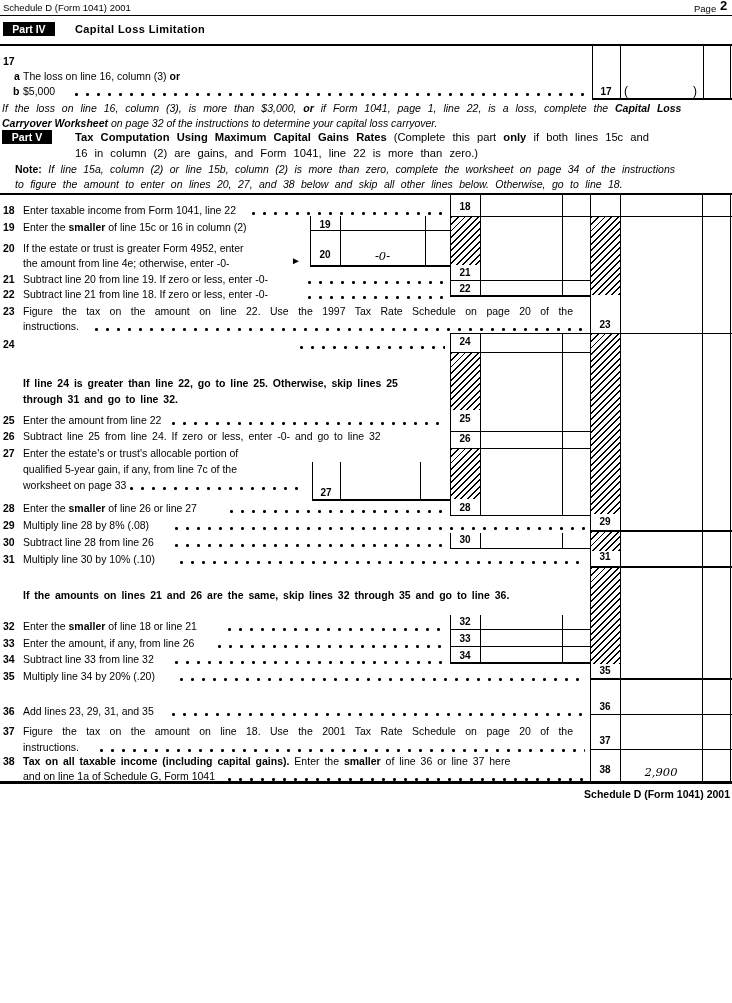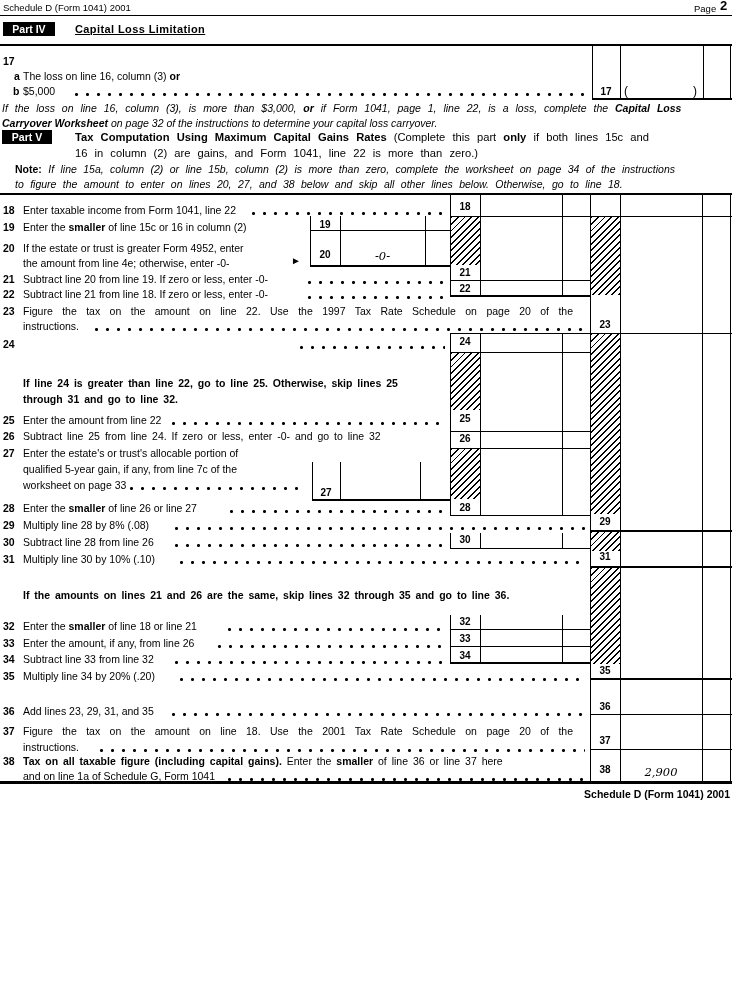--- a/index.html
+++ b/index.html
@@ -1,21 +1,21 @@
 <!DOCTYPE html>
 <html><head>
 <meta charset="utf-8">
 <style>
   html,body{margin:0;padding:0;background:#e8e8e8;}
   #form{position:relative;width:732px;height:1003px;background:#fff;overflow:hidden;
         font-family:"Liberation Sans",sans-serif;color:#000;}
   .t{position:absolute;font-size:10.5px;line-height:12px;white-space:nowrap;}
   .b{font-weight:bold;}
   .sm{font-size:9.5px;}
-  .h11{font-size:11px;text-decoration:underline;}
+  .h11{font-size:11px;}
   .ws2{word-spacing:2px;}
   .ws3{word-spacing:3.5px;}
   .ws4{word-spacing:4px;}
   .jus{word-spacing:6.5px;}
   .badge{position:absolute;background:#000;color:#fff;font-weight:bold;font-size:10.5px;
          text-align:center;line-height:14px;height:14px;}
   .lbl{position:absolute;font-weight:bold;font-size:10px;text-align:center;width:30px;white-space:nowrap;}
   .hl{position:absolute;background:#000;}
   .vl{position:absolute;background:#000;}
   .dots{position:absolute;height:3px;background-image:radial-gradient(circle at 1.5px 1.5px,#000 1.25px,rgba(0,0,0,0) 1.7px);
@@ -95,21 +95,21 @@
   <div class="t b" style="left:3px;top:653px">34</div>
   <div class="t" style="left:23px;top:653px">Subtract line 33 from line 32</div>
   <div class="t b" style="left:3px;top:670px">35</div>
   <div class="t" style="left:23px;top:670px">Multiply line 34 by 20% (.20)</div>
   <div class="t b" style="left:3px;top:705px">36</div>
   <div class="t" style="left:23px;top:705px">Add lines 23, 29, 31, and 35</div>
   <div class="t b" style="left:3px;top:725px">37</div>
   <div class="t jus" style="left:23px;top:725px">Figure the tax on the amount on line 18. Use the 2001 Tax Rate Schedule on page 20 of the</div>
   <div class="t" style="left:23px;top:741px">instructions.</div>
   <div class="t b" style="left:3px;top:755px">38</div>
-  <div class="t ws2" style="left:23px;top:755px"><span style="font-weight: bold;">Tax on all taxable figure (including capital gains).</span><span> Enter the </span><span style="font-weight: bold;">smaller</span><span> of line 36 or line 37 here</span></div>
+  <div class="t ws2" style="left:23px;top:755px"><span style="font-weight: bold;">Tax on all taxable income (including capital gains).</span><span> Enter the </span><span style="font-weight: bold;">smaller</span><span> of line 36 or line 37 here</span></div>
   <div class="t" style="left:23px;top:770px">and on line 1a of Schedule G, Form 1041</div>
 
   <div class="lbl" style="left:450px;top:201px">18</div>
   <div class="lbl" style="left:310px;top:219px">19</div>
   <div class="lbl" style="left:310px;top:249px">20</div>
   <div class="val" style="left:340px;top:249px;width:85px">-0-</div>
   <div class="lbl" style="left:450px;top:267px">21</div>
   <div class="lbl" style="left:450px;top:283px">22</div>
   <div class="lbl" style="left:450px;top:336px">24</div>
   <div class="lbl" style="left:450px;top:413px">25</div>

